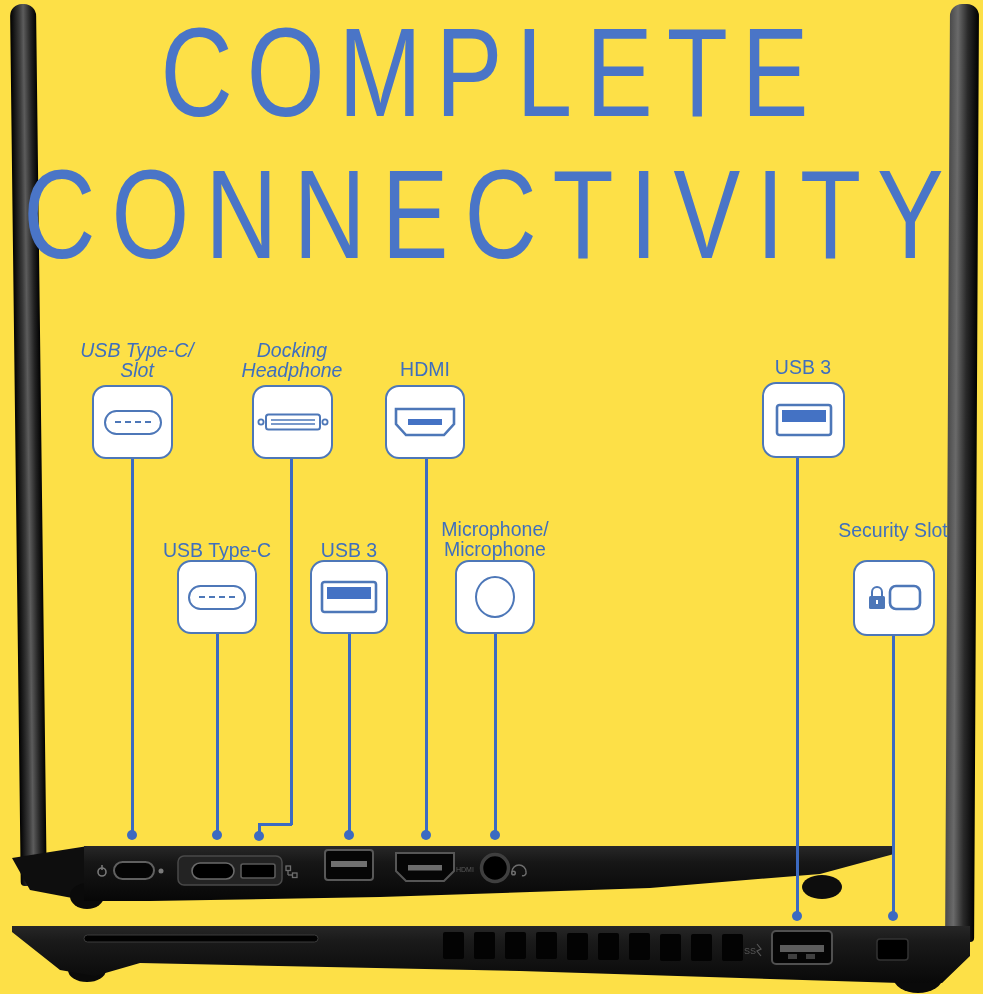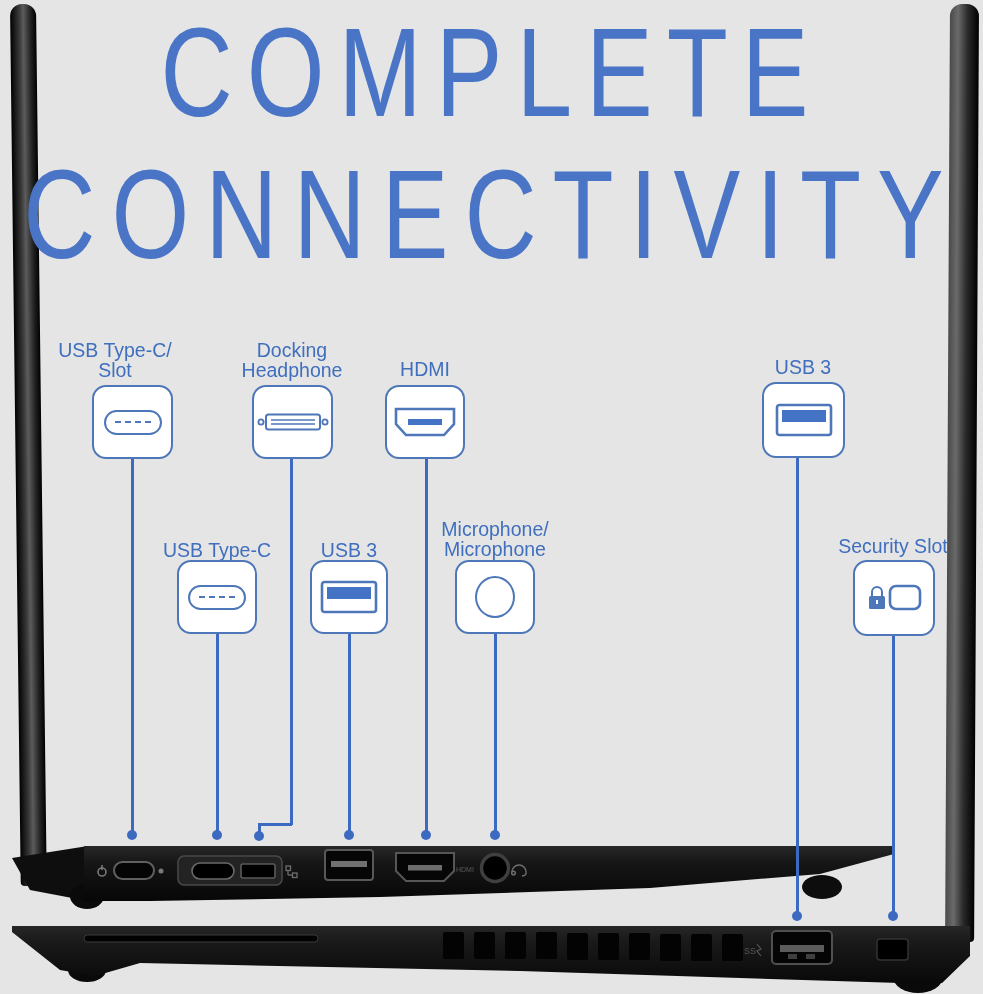--- a/index.html
+++ b/index.html
@@ -1,17 +1,17 @@
 <!DOCTYPE html>
 <html><head>
 <meta charset="utf-8">
 <style>
   html,body{margin:0;padding:0;background:#ffffff;}
   .stage{
-    position:relative;width:983px;height:994px;background:#e5e5e5;
+    position:relative;width:983px;height:994px;background:#fde047;
     overflow:hidden;font-family:"Liberation Sans",sans-serif;
   }
   
   .title-line{
     position:absolute;left:0;right:0;text-align:center;
     color:#4a75c7;font-size:100px;font-weight:400;
     transform:scaleY(1.26);transform-origin:top center;white-space:nowrap;
   }
   .title-1{top:0;letter-spacing:14px;}
   .title-2{top:142px;letter-spacing:16px;}
@@ -59,45 +59,45 @@
 <body>
 
 <div class="stage">
 
   <div class="screen-bar screen-left"></div>
   <div class="screen-bar screen-right"></div>
 
   <div class="title-line title-1">COMPLETE</div>
   <div class="title-line title-2">CONNECTIVITY</div>
 
-  <div class="callout-label" style="left:115px;top:340px;">
+  <div class="callout-label" style="left:137px;top:340px;font-style:italic;">
     <div>USB Type-C/</div>
       <div>Slot</div>
   </div>
-  <div class="callout-label" style="left:292px;top:340px;">
+  <div class="callout-label" style="left:292px;top:340px;font-style:italic;">
     <div>Docking</div>
       <div>Headphone</div>
   </div>
   <div class="callout-label" style="left:425px;top:359px;">
     <div>HDMI</div>
   </div>
   <div class="callout-label" style="left:803px;top:357px;">
     <div>USB 3</div>
   </div>
   <div class="callout-label" style="left:217px;top:540px;">
     <div>USB Type-C</div>
   </div>
   <div class="callout-label" style="left:349px;top:540px;">
     <div>USB 3</div>
   </div>
   <div class="callout-label" style="left:495px;top:519px;">
     <div>Microphone/</div>
       <div>Microphone</div>
   </div>
-  <div class="callout-label" style="left:893px;top:520px;margin-top:16px;">
+  <div class="callout-label" style="left:893px;top:520px;">
     <div>Security Slot</div>
   </div>
 
   <div class="port-box" style="left:92px;top:385px;width:81px;height:74px;">
     <div class="usbc-pill">
         <div class="usbc-dash"></div>
       </div>
   </div>
 
   <div class="port-box" style="left:252px;top:385px;width:81px;height:74px;">

